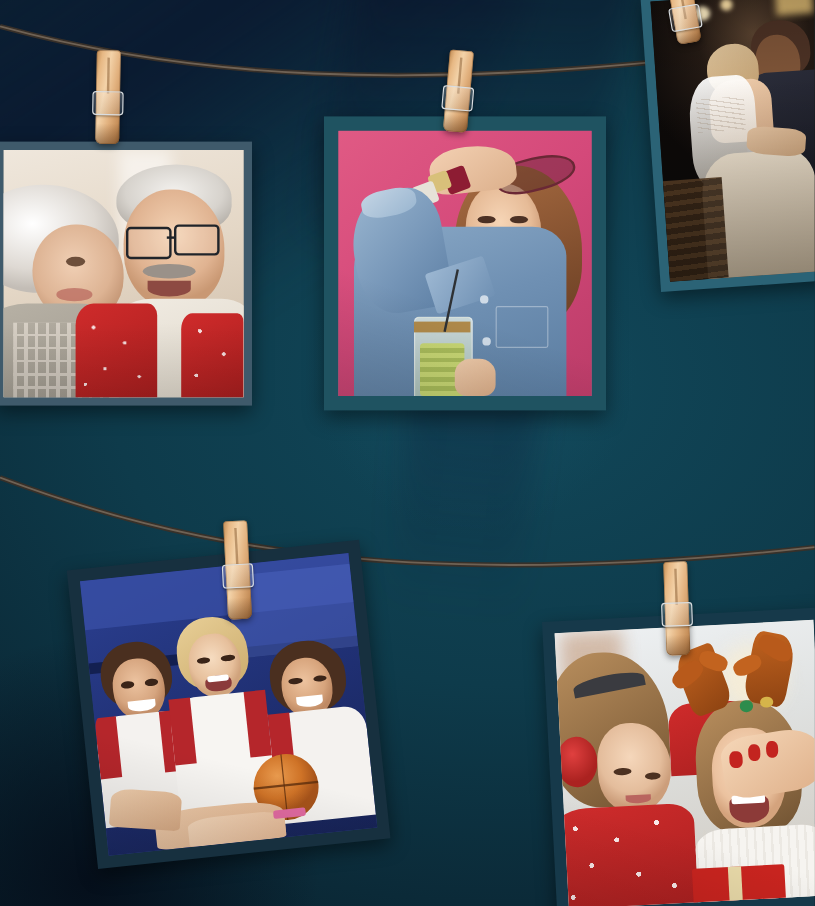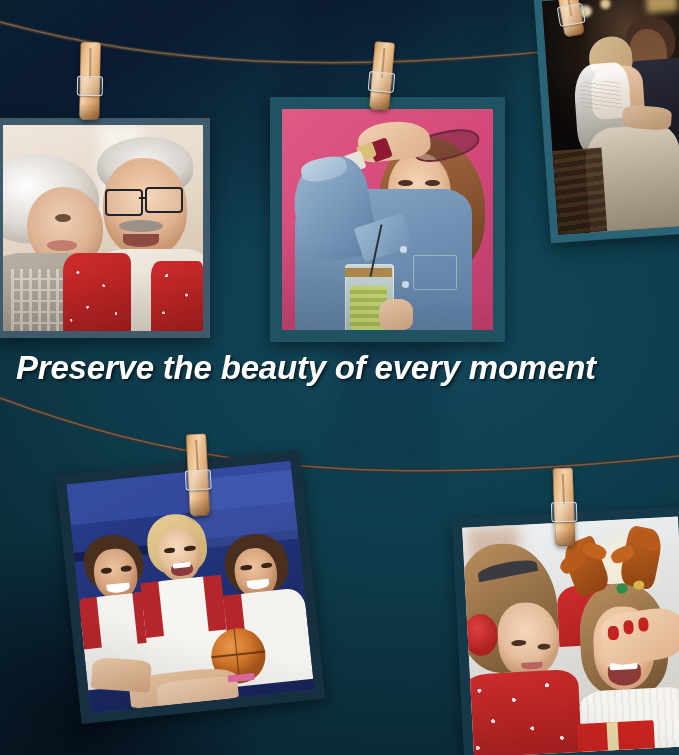--- a/index.html
+++ b/index.html
@@ -233,21 +233,20 @@
       <div class="spring"></div>
       <div class="tipshade"></div>
   </div>
   <div class="peg" style="left:560px;top:-20px;height:56px;transform:rotate(-10deg);">
     <div class="body"></div>
       <div class="slot"></div>
       <div class="spring"></div>
       <div class="tipshade"></div>
   </div>
 
-  <div class="headline">Preserve the beauty of every moment</div>
 
   <svg class="line" style="left:0;top:390px;width:679px;height:130px;" viewBox="0 0 679 130">
     <path d="M0 8 C 150 64, 330 104, 679 66" fill="none" stroke="#3a3028" stroke-width="4.2" opacity=".95"></path>
     <path d="M0 8 C 150 64, 330 104, 679 66" fill="none" stroke="#7d6f60" stroke-width="1.5" opacity=".8"></path>
   </svg>
 
   <div class="photo" style="left:68px;top:462px;width:245px;height:250px;background:#17303f;padding:10px;transform:rotate(-6deg);">
     <div class="inner" style="inset:10px;background:#27377c;">
 
       <div style="position:absolute;inset:0;background:linear-gradient(160deg,#2b3f90 0%,#1f2f72 55%,#172356 100%);"></div>

